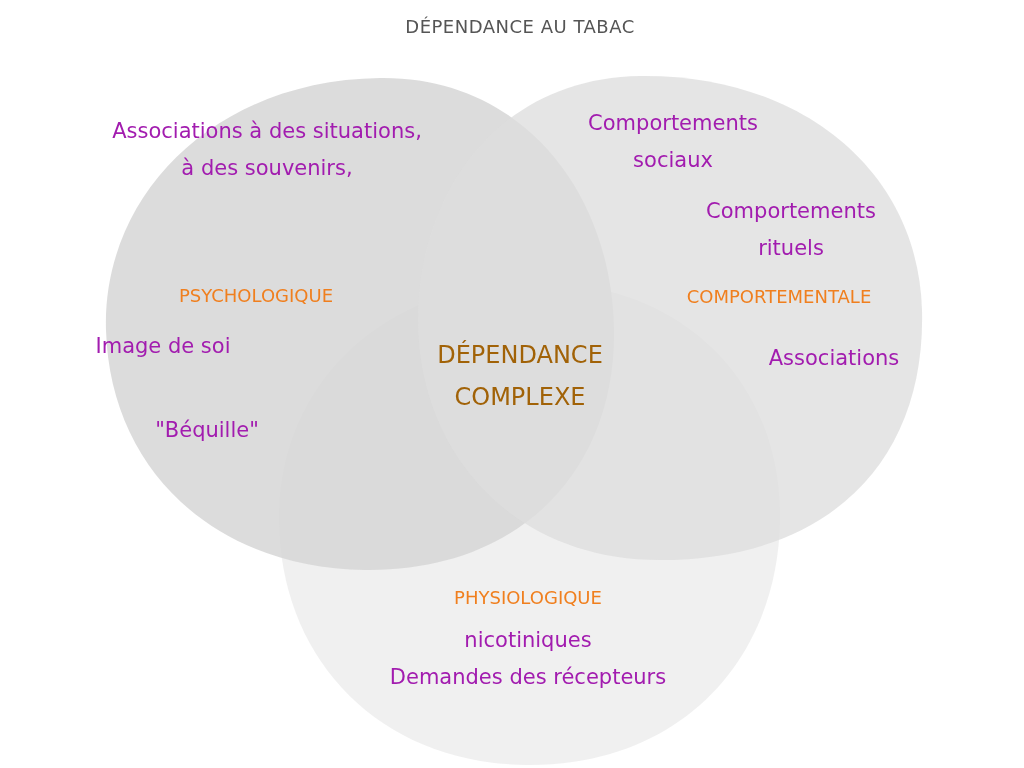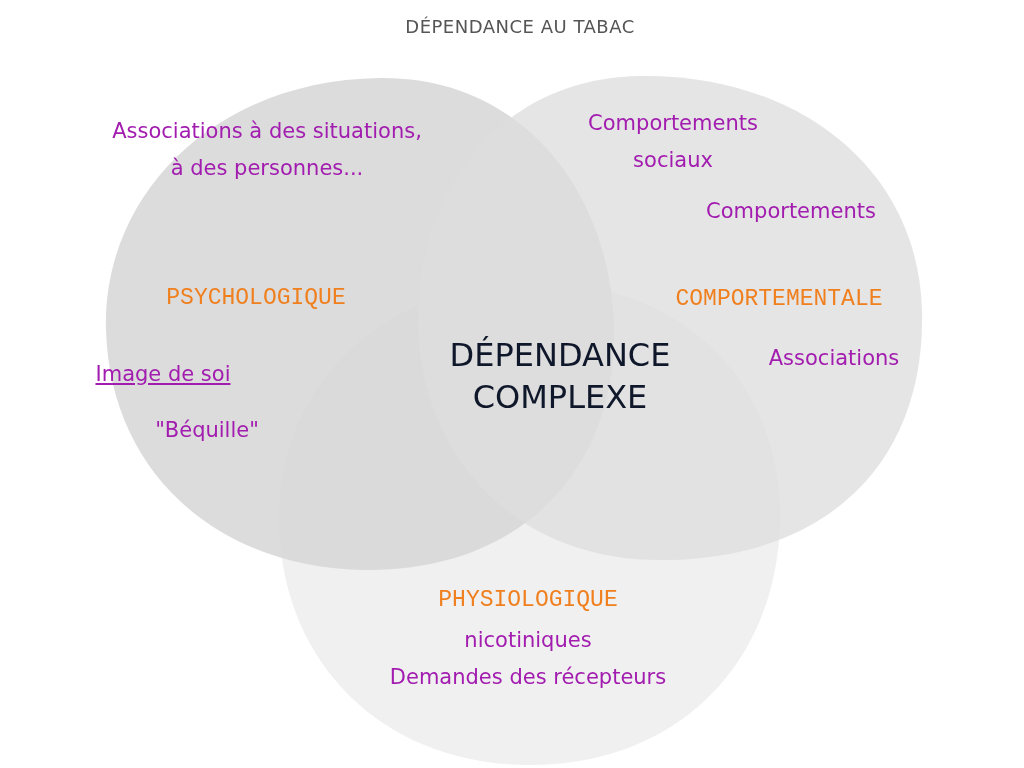--- a/index.html
+++ b/index.html
@@ -28,33 +28,31 @@
       transform: translateX(-50%);
       line-height: 1.0;
     }
     .title {
       font-size: 18px;
       color: #555555;
       letter-spacing: 0.5px;
       font-weight: normal;
     }
     .set-label {
-      font-size: 23px;
+      font-size: 18px;
       color: #f07f1e;
-      font-family: Liberation Mono, monospace;
     }
     .item {
       font-size: 21px;
       color: #a21caf;
     }
     .center-label {
-      font-size: 32px;
-      color: #0f172a;
+      font-size: 24px;
+      color: #a16207;
       line-height: 42px;
-      margin-left: 40px;
     }
     .multiline span {
       display: block;
       line-height: 37px;
     }
   </style>
 </head>
 <body>
 
 <svg id="venn-svg" viewBox="0 0 1024 768" xmlns="http://www.w3.org/2000/svg">
@@ -75,36 +73,37 @@
            C 800 74, 918 170, 922 310
            C 926 460, 830 560, 660 560
            C 510 560, 418 450, 418 320
            C 418 190, 500 78, 640 76 Z" fill="#dedede" fill-opacity="0.78"></path>
 </svg>
 
 <div class="lbl title" style="left:520px; top:18px;">DÉPENDANCE AU TABAC</div>
 
 <div class="lbl item multiline" style="left:267px; top:113px;">
   <span>Associations à des situations,</span>
-  <span>à des personnes...</span>
+  <span>à des souvenirs,</span>
 </div>
 
 <div class="lbl set-label" style="left:256px; top:287px;">PSYCHOLOGIQUE</div>
 
-<div class="lbl item" style="left:163px; top:364px;text-decoration:underline;">Image de soi</div>
+<div class="lbl item" style="left:163px; top:336px;">Image de soi</div>
 
 <div class="lbl item" style="left:207px; top:420px;">"Béquille"</div>
 
 <div class="lbl item multiline" style="left:673px; top:105px;">
   <span>Comportements</span>
   <span>sociaux</span>
 </div>
 
 <div class="lbl item multiline" style="left:791px; top:193px;">
   <span>Comportements</span>
+  <span>rituels</span>
 </div>
 
 <div class="lbl set-label" style="left:779px; top:288px;">COMPORTEMENTALE</div>
 
 <div class="lbl item" style="left:834px; top:348px;">Associations</div>
 
 <div class="lbl center-label" style="left:520px; top:334px;">
   <span style="display:block;">DÉPENDANCE</span>
   <span style="display:block;">COMPLEXE</span>
 </div>

